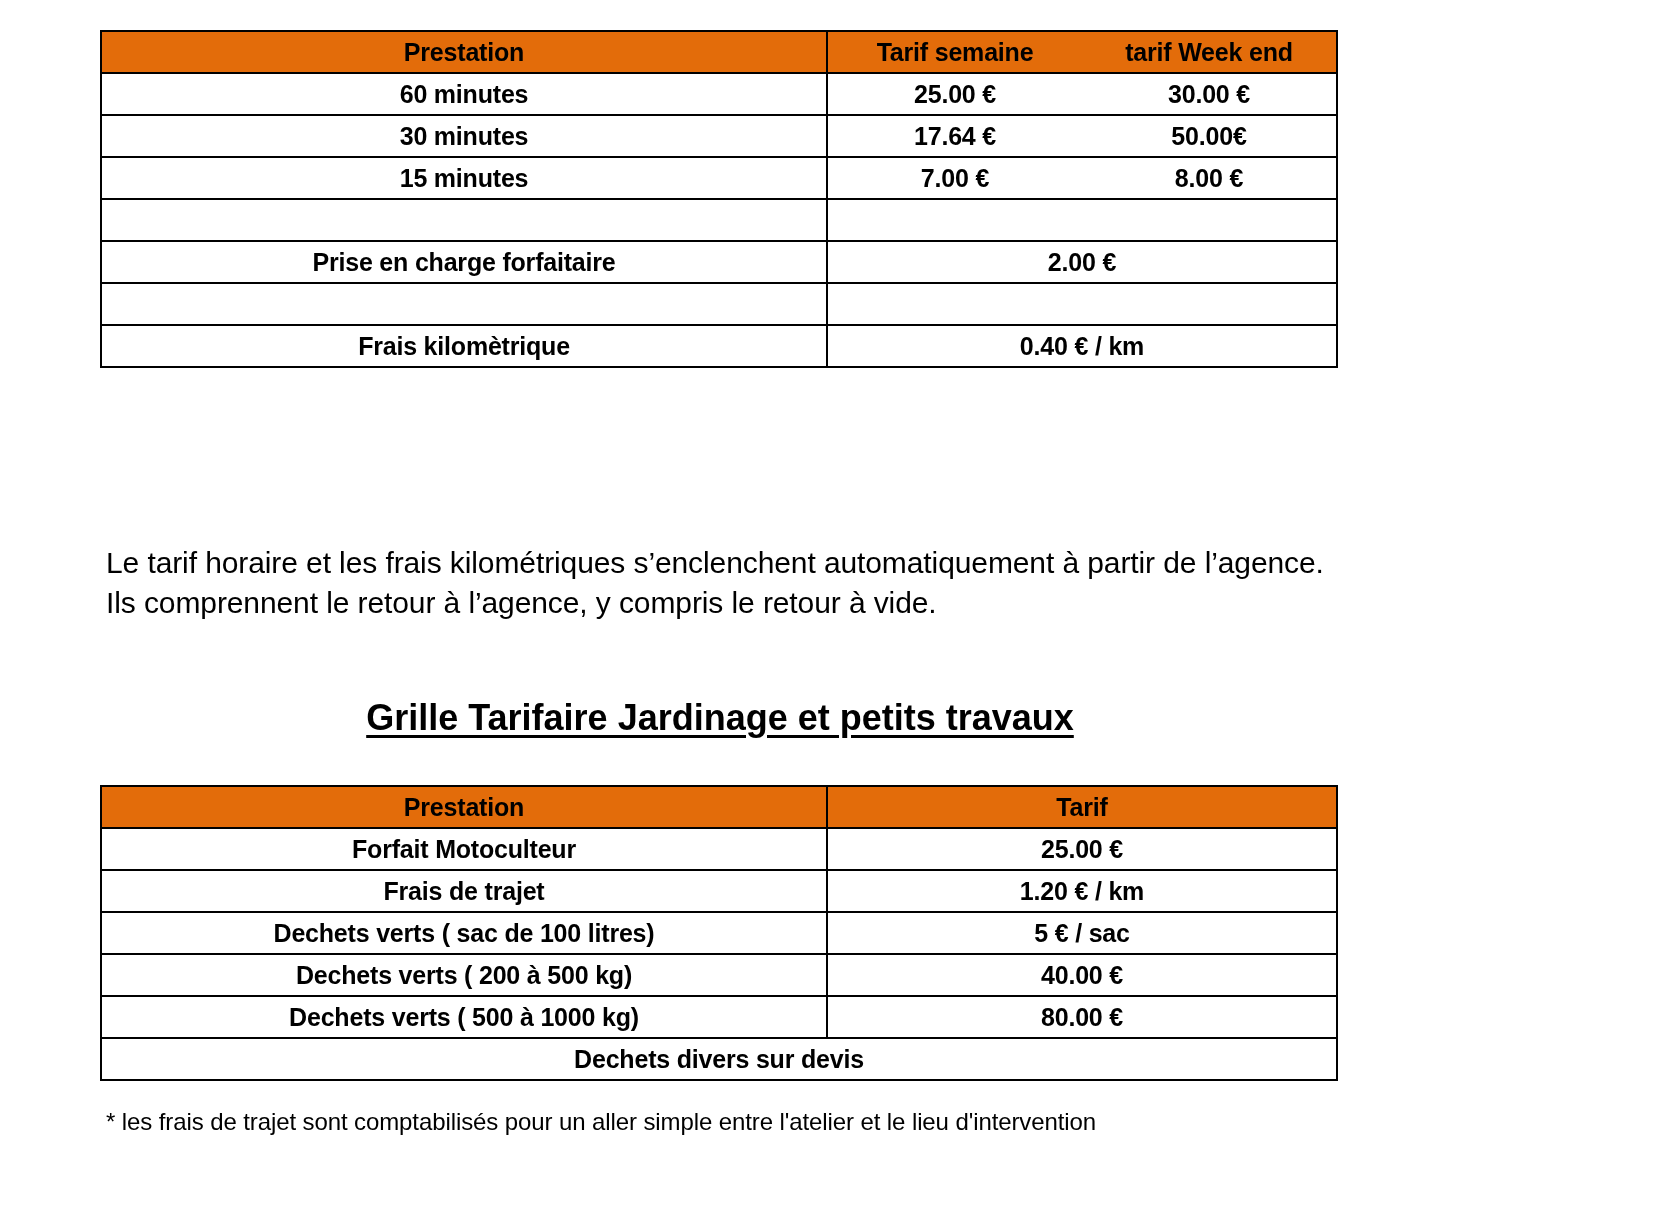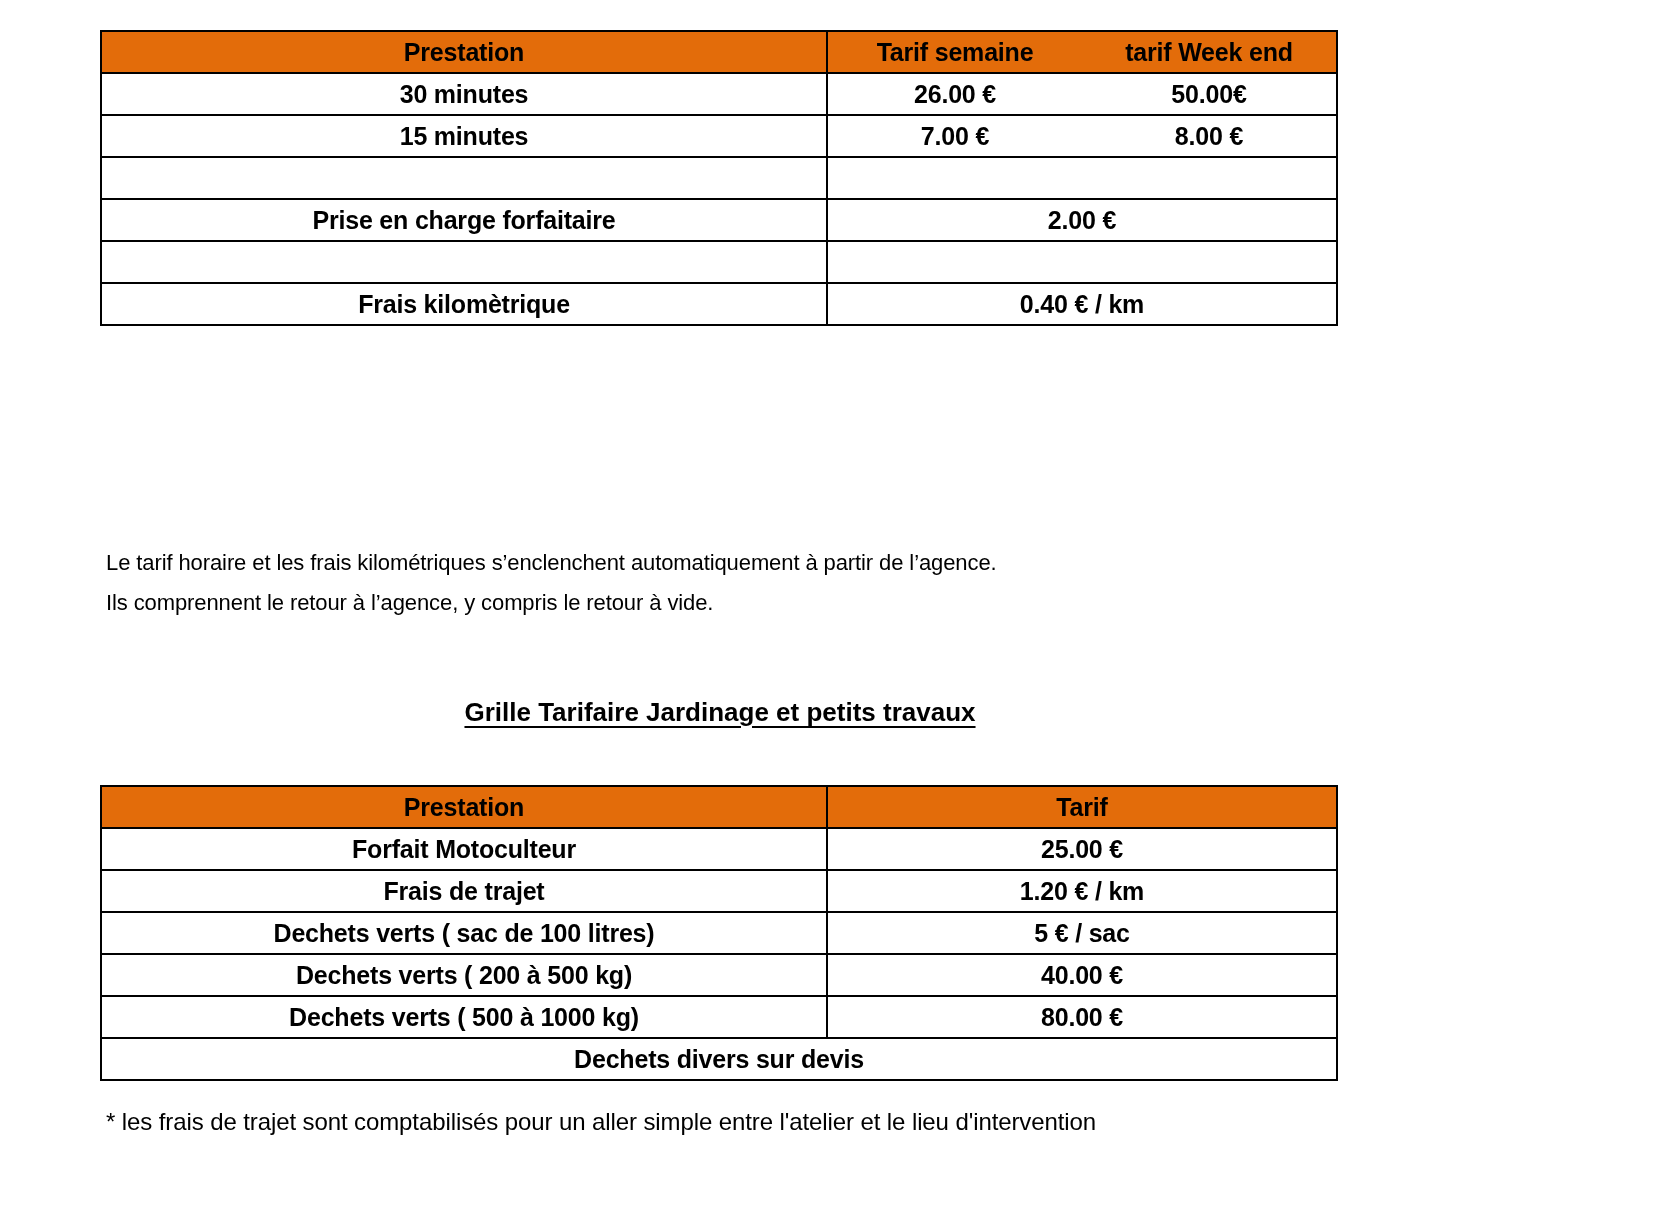--- a/index.html
+++ b/index.html
@@ -82,37 +82,37 @@
   #tarif-table-jardinage .col-prestation { width: 726px; }
   #tarif-table-jardinage .col-tarif      { width: 510px; }
 
   
   .body-note {
     position: absolute;
     left: 106px;
     top: 543px;
     width: 1300px;
     font-family: "Liberation Sans Narrow", "Liberation Sans", "DejaVu Sans", sans-serif;
-    font-size: 22px;
+    font-size: 30px;
     font-weight: normal;
     line-height: 40px;
     color: #000000;
     letter-spacing: -0.1px;
   }
   .body-note .line { display: block; white-space: nowrap; }
 
   
   .section-heading {
     position: absolute;
     left: 0;
     top: 697px;
     width: 1440px;
     text-align: center;
     font-family: "Liberation Sans Narrow", "Liberation Sans", "DejaVu Sans", sans-serif;
-    font-size: 26px;
+    font-size: 36px;
     font-weight: bold;
     color: #000000;
   }
   .section-heading span {
     text-decoration: underline;
     text-underline-offset: 5px;
   }
 
   
   .footnote {
@@ -141,22 +141,27 @@
     </colgroup>
     <thead>
       <tr>
         <th>Prestation</th>
         <th class="price-head-left">Tarif semaine</th>
         <th class="price-head-right">tarif Week end</th>
       </tr>
     </thead>
     <tbody>
       <tr>
+        <td>60 minutes</td>
+        <td class="price-left">25.00 €</td>
+        <td class="price-right">30.00 €</td>
+      </tr>
+      <tr>
         <td>30 minutes</td>
-        <td class="price-left">26.00 €</td>
+        <td class="price-left">17.64 €</td>
         <td class="price-right">50.00€</td>
       </tr>
       <tr>
         <td>15 minutes</td>
         <td class="price-left">7.00 €</td>
         <td class="price-right">8.00 €</td>
       </tr>
       <tr class="spacer-row">
         <td></td>
         <td class="price-left"></td>

